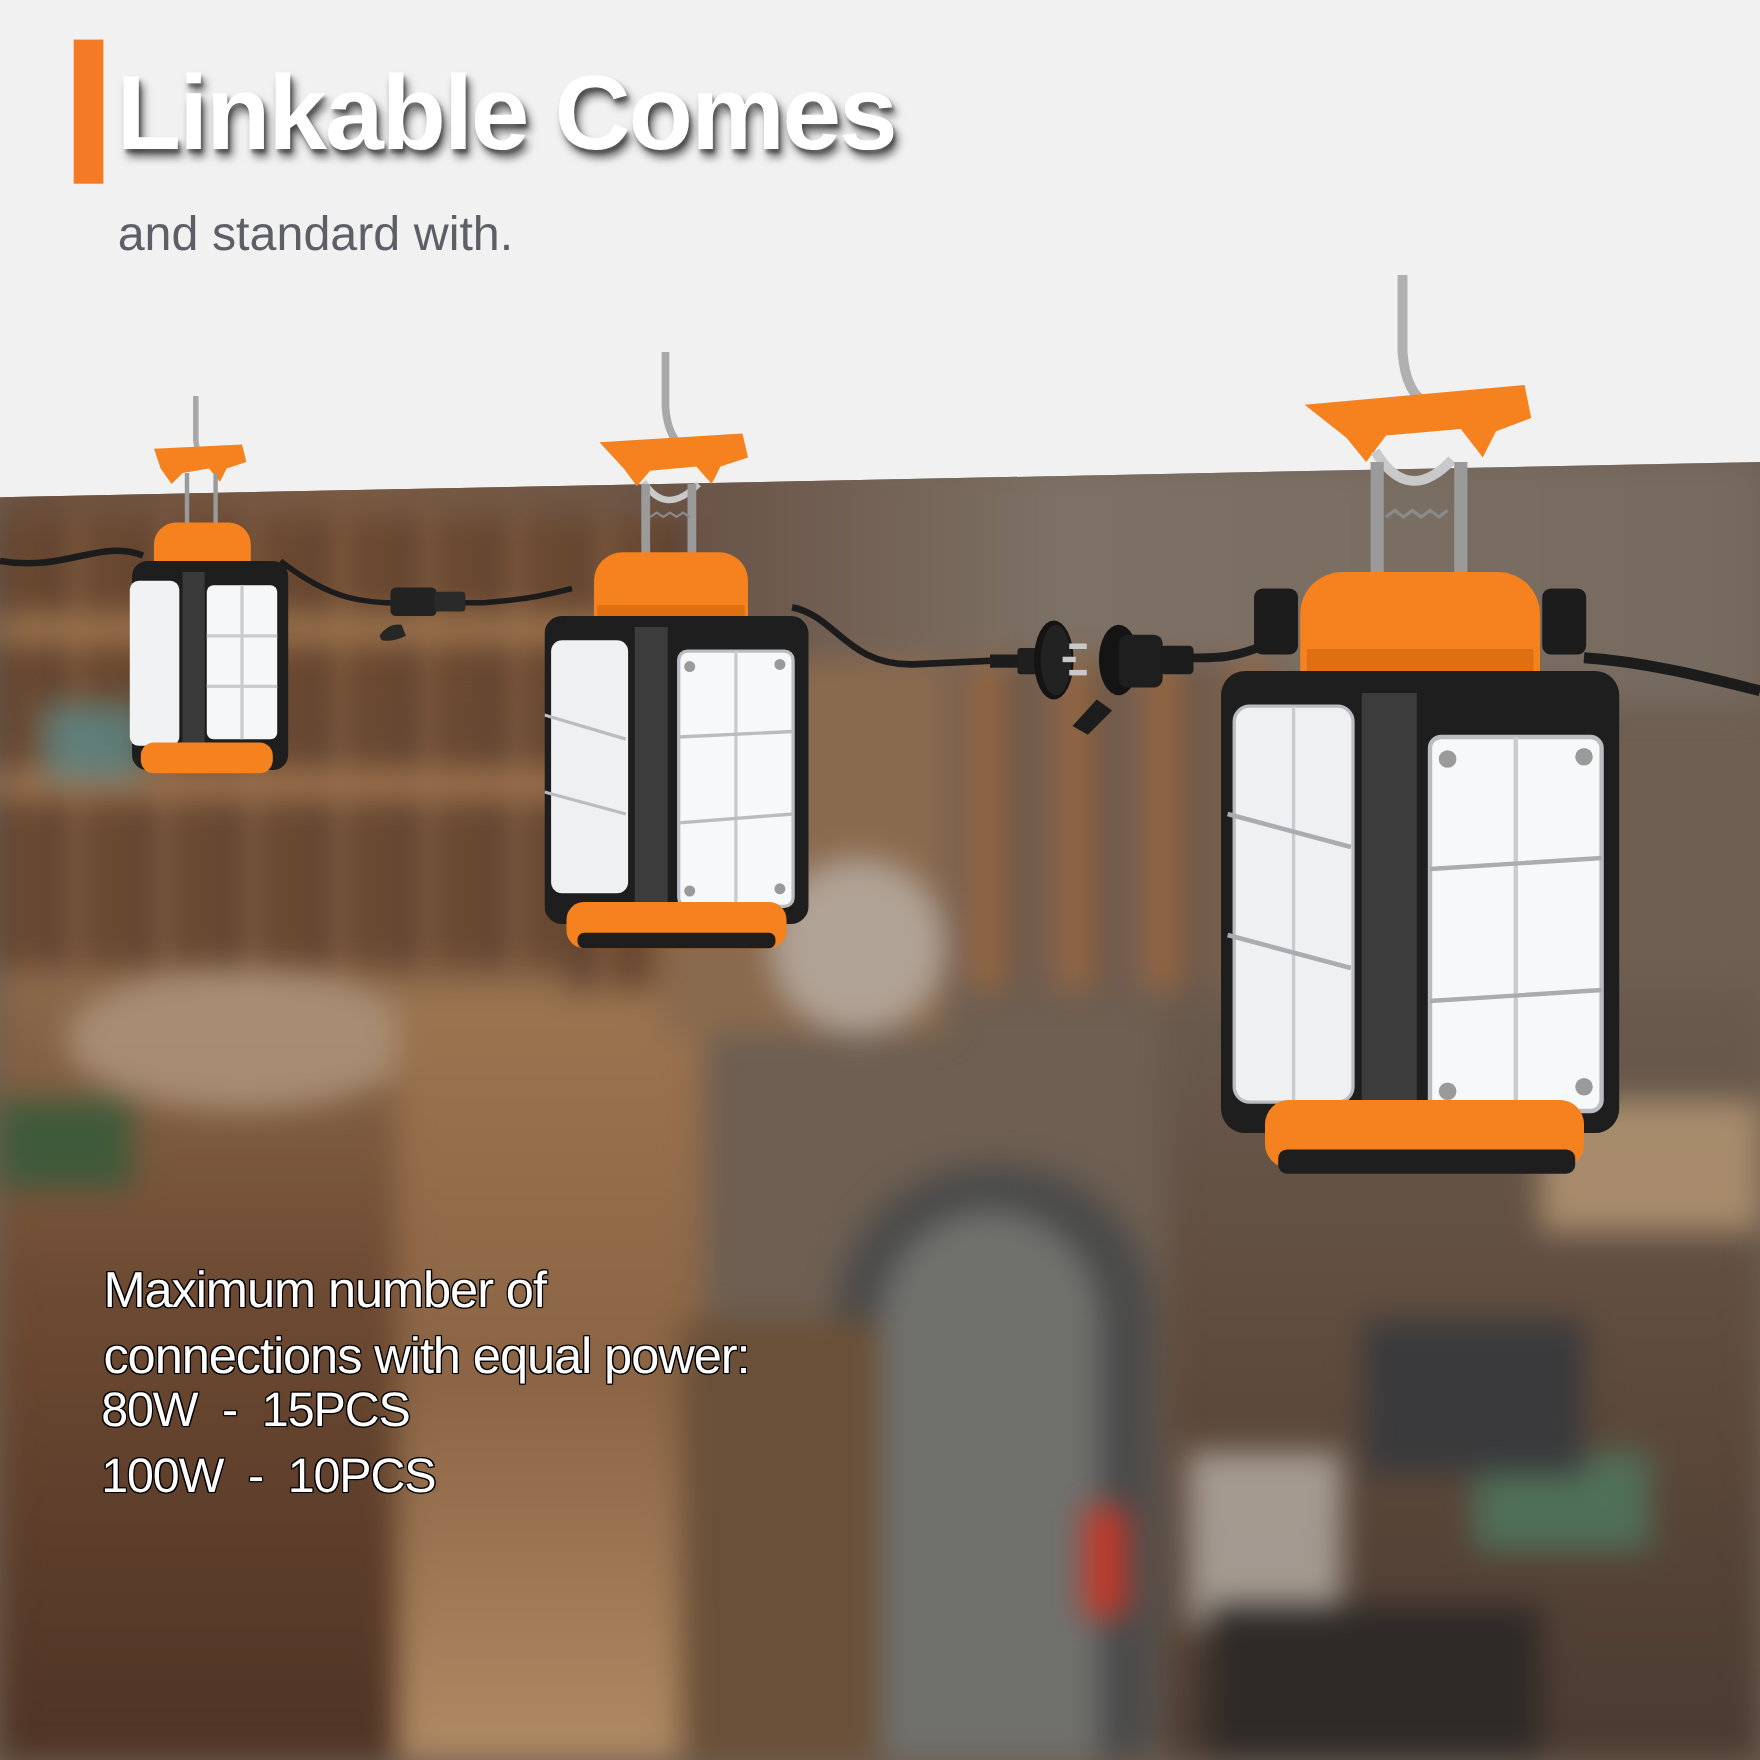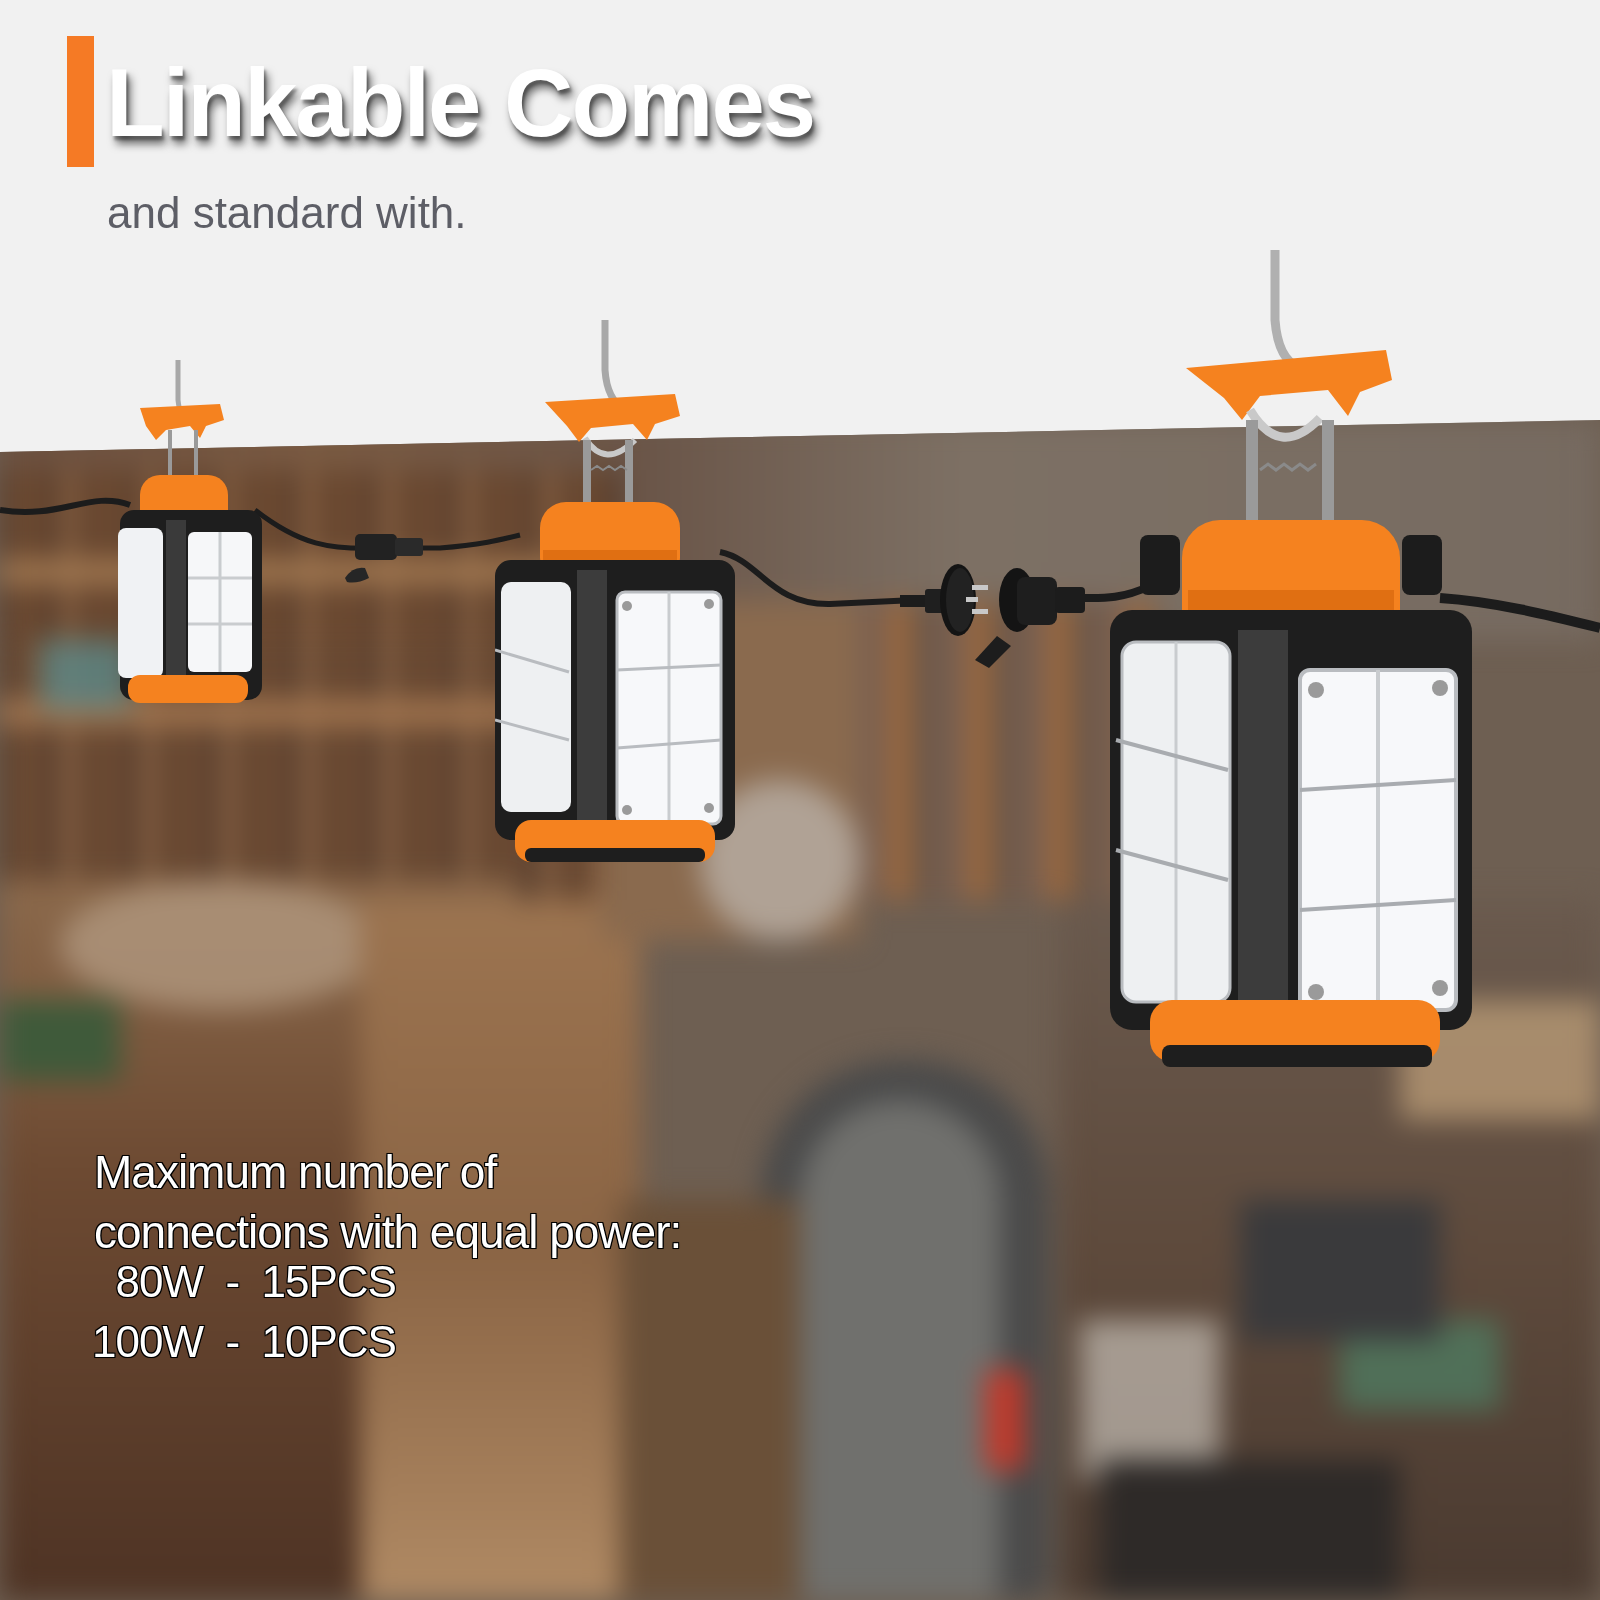--- a/index.html
+++ b/index.html
@@ -30,21 +30,21 @@
   }
 
   
   .outline-text {
     font-family:"Liberation Sans", sans-serif; color:#ffffff;
     -webkit-text-stroke: 2px #1a1a1a; paint-order: stroke fill;
     text-shadow: 0 0 2px #000, 1px 1px 0 #000, -1px -1px 0 #000, 1px -1px 0 #000, -1px 1px 0 #000;
   }
   #conn-heading { position:absolute; left:94px; top:1100px; font-size:46px; line-height:60px; letter-spacing:-1px;margin-top:42px; }
   #spec-list { position:absolute; left:92px; top:1252px; }
-  .spec-row { font-size:44px; line-height:60px; letter-spacing:-1px; white-space:pre;text-align:right; }
+  .spec-row { font-size:44px; line-height:60px; letter-spacing:-1px; white-space:pre; }
 
   
   .lamp { position:absolute; }
   .cord { position:absolute; }
 </style>
 </head>
 <body>
 
 <div id="stage">
 

